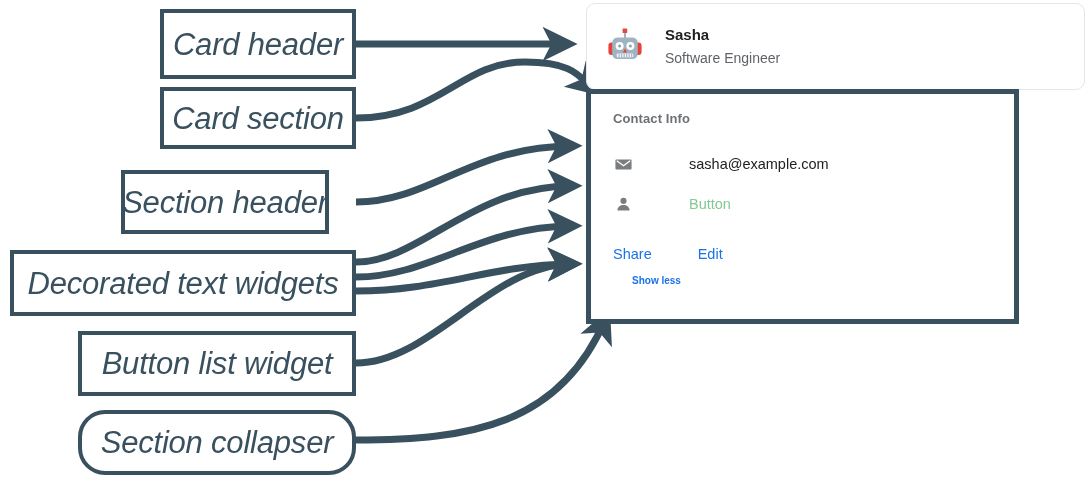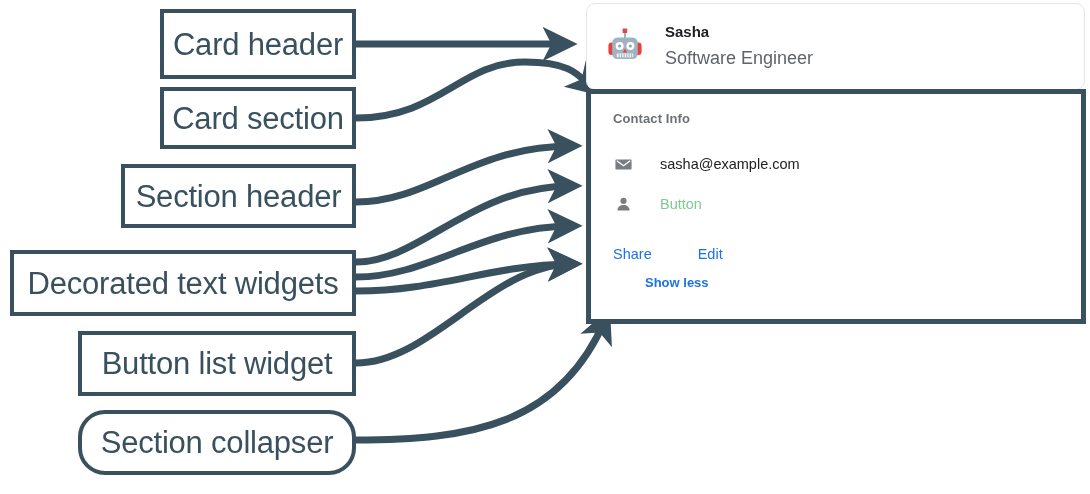--- a/index.html
+++ b/index.html
@@ -21,20 +21,21 @@
     background:#ffffff;
     border:4px solid #39505e;
     box-sizing:border-box;
     display:flex;align-items:center;justify-content:center;
     color:#39505e;
     font-size:31px;
     line-height:1;
     letter-spacing:-0.2px;
     white-space:nowrap;
     z-index:5;
+    font-style:italic;
   }
 
   
   #card{
     position:absolute;
     left:586px;top:3px;
     width:499px;
     background:#ffffff;
     border:1px solid #e4e6e8;
     border-radius:9px;
@@ -43,55 +44,55 @@
   }
   .card-header{
     display:flex;align-items:center;
     padding:15px 14px 15px 16px;
     height:85px;
     box-sizing:border-box;
   }
   .avatar{width:44px;height:44px;flex:0 0 44px;margin-right:18px;}
   .hdr-text{display:flex;flex-direction:column;justify-content:center;}
   .hdr-title{font-size:15px;font-weight:bold;color:#202124;line-height:1.35;}
-  .hdr-sub{font-size:18px;color:#5f6368;line-height:1.45;margin-top:3px;}
+  .hdr-sub{font-size:14px;color:#5f6368;line-height:1.45;margin-top:3px;}
 
   
   .card-section{
     position:absolute;
     left:-1px;top:85px;
-    width:500px;
+    width:433px;
     height:235px;
     border:5px solid #39505e;
     box-sizing:border-box;
     background:#ffffff;
     padding:0;
     z-index:3;
   }
   .section-inner{padding:17px 0 0 22px;}
   .section-header{
     font-size:13px;
     font-weight:bold;
     color:#6d7175;
     letter-spacing:0.1px;
     margin-bottom:18px;
   }
-  .row{display:flex;align-items:center;height:40px;}
+  .row{display:flex;align-items:center;height:40px;gap:29px;}
   .row-icon{width:20px;flex:0 0 20px;display:flex;align-items:center;justify-content:center;margin-right:27px;}
   .row-text{font-size:14.5px;color:#202124;}
   .row-text.online{color:#81c995;}
   .btnlist{display:flex;align-items:center;margin-top:20px;margin-left:-4px;}
   .btnlist .lnk{
     font-size:14.5px;color:#1a73e8;
     padding:2px 4px;margin-right:38px;
     cursor:pointer;
   }
   .collapser{
-    margin-top:11px;margin-left:32px;
-    font-size:13px;font-weight:bold;color:#1a73e8;
+    margin-top:11px;margin-left:19px;
+    font-size:10px;font-weight:bold;color:#1a73e8;
     display:inline-block;cursor:pointer;
   }
 </style>
 </head>
 <body>
 
 <div id="stage">
 
   <svg id="arrows" viewBox="0 0 1090 494" width="1090" height="494">
     <defs>
@@ -118,21 +119,21 @@
   </svg>
 
   <div class="anno" style="left:160px;top:9px;width:196px;height:70px;">
     <span>Card header</span>
   </div>
 
   <div class="anno" style="left:160px;top:87px;width:196px;height:62px;">
     <span>Card section</span>
   </div>
 
-  <div class="anno" style="left:121px;top:164px;width:235px;height:64px;align-items:center;">
+  <div class="anno" style="left:121px;top:170px;width:208px;height:64px;align-items:center;">
     <span>Section header</span>
   </div>
 
   <div class="anno" style="left:10px;top:250px;width:346px;height:66px;">
     <span>Decorated text widgets</span>
   </div>
 
   <div class="anno" style="left:78px;top:331px;width:278px;height:65px;">
     <span>Button list widget</span>
   </div>

